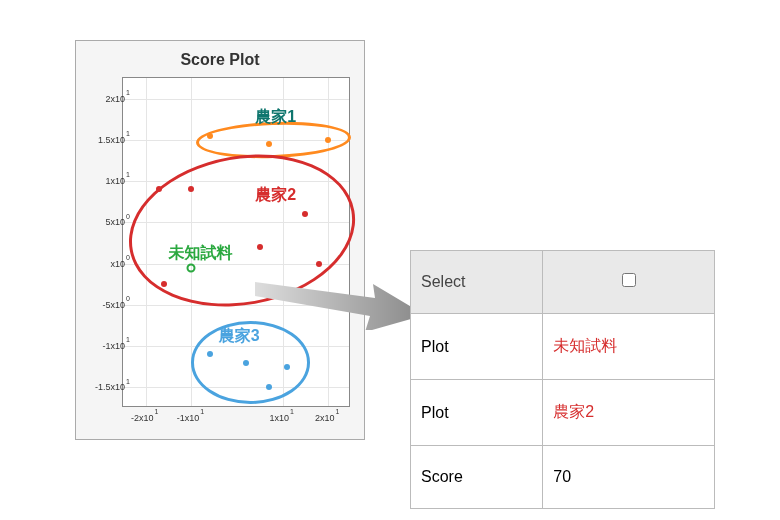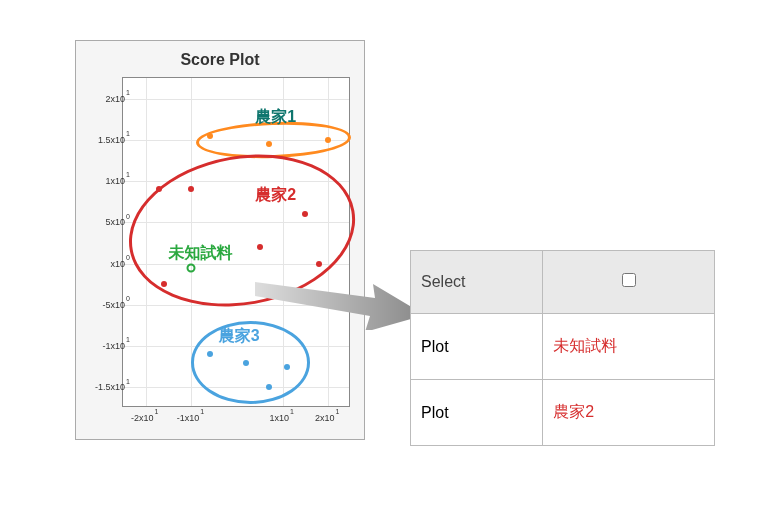--- a/index.html
+++ b/index.html
@@ -196,14 +196,18 @@
   </thead>
   <tbody>
     <tr>
       <th>Plot</th>
       <td class="val-red">未知試料</td>
     </tr>
     <tr>
       <th>Plot</th>
       <td class="val-red">農家2</td>
     </tr>
+    <tr>
+      <th>Score</th>
+      <td>70</td>
+    </tr>
   </tbody>
 </table>
 
 </body></html>

